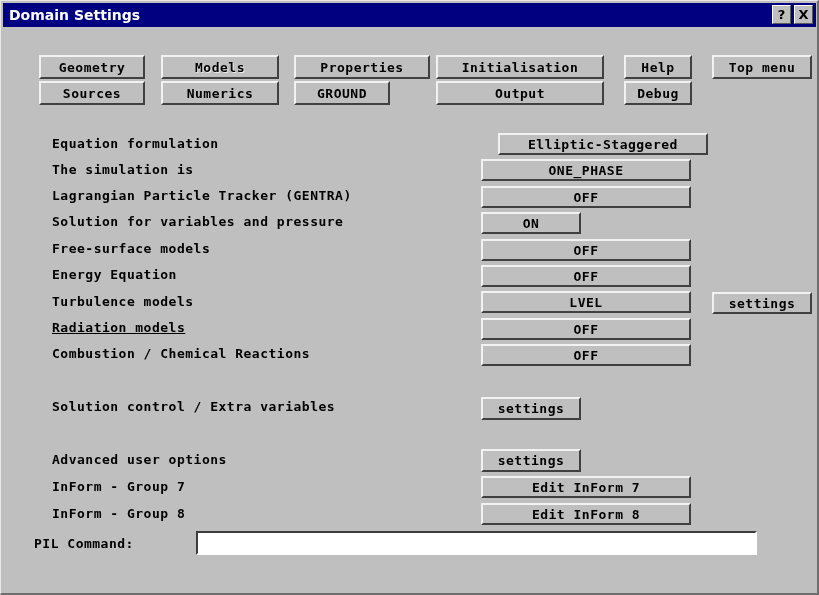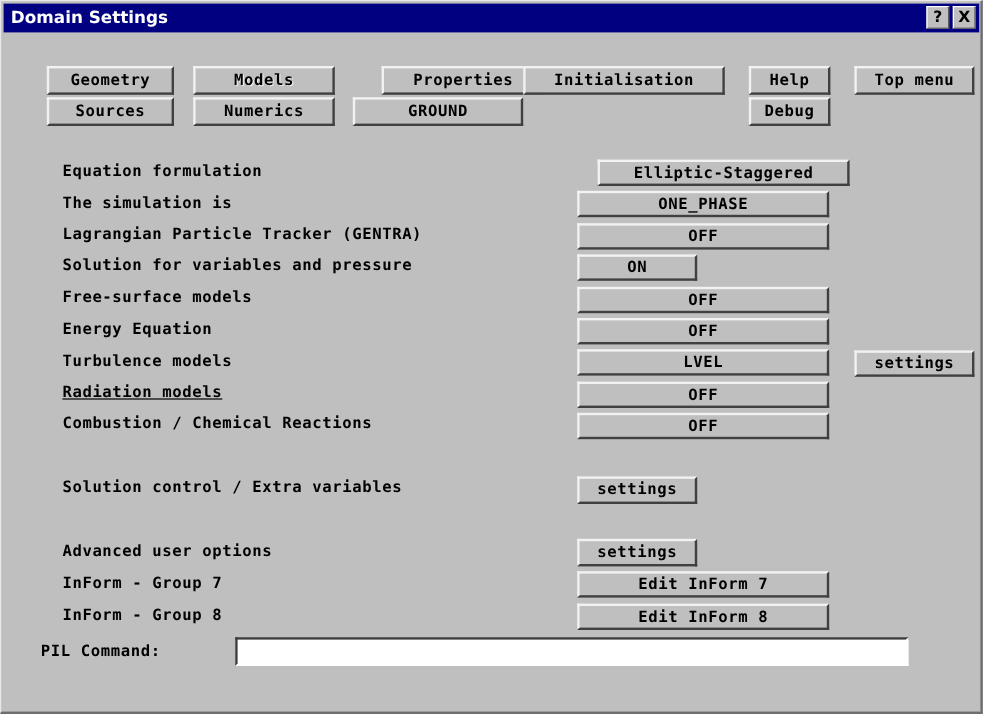--- a/index.html
+++ b/index.html
@@ -130,28 +130,29 @@
   <div id="titlebar">
     <span id="title-text">Domain Settings</span>
     <div class="tb-btns">
       <button class="tb-btn">?</button>
       <button class="tb-btn">X</button>
     </div>
   </div>
 
   <button class="btn" style="left:38px;  top:54px; width:106px; height:24px;">Geometry</button>
   <button class="btn disabled" style="left:160px; top:54px; width:118px; height:24px;">Models</button>
-  <button class="btn" style="left:293px; top:54px; width:136px; height:24px;margin-left:24px;">Properties</button>
+  <button class="btn" style="left:293px; top:54px; width:136px; height:24px;">Properties</button>
   <button class="btn" style="left:435px; top:54px; width:168px; height:24px;">Initialisation</button>
   <button class="btn" style="left:623px; top:54px; width:68px;  height:24px;">Help</button>
   <button class="btn" style="left:711px; top:54px; width:100px; height:24px;">Top menu</button>
 
   <button class="btn" style="left:38px;  top:80px; width:106px; height:24px;">Sources</button>
   <button class="btn" style="left:160px; top:80px; width:118px; height:24px;">Numerics</button>
-  <button class="btn" style="left:293px; top:80px; width:142px; height:24px;">GROUND</button>
+  <button class="btn" style="left:293px; top:80px; width:96px; height:24px;">GROUND</button>
+  <button class="btn" style="left:435px; top:80px; width:168px; height:24px;">Output</button>
   <button class="btn" style="left:623px; top:80px; width:68px;  height:24px;">Debug</button>
 
   <div class="lbl" style="left:51px; top:135px;">Equation formulation</div>
   <div class="lbl" style="left:51px; top:161px;">The simulation is</div>
   <div class="lbl" style="left:51px; top:187px;">Lagrangian Particle Tracker (GENTRA)</div>
   <div class="lbl" style="left:51px; top:213px;">Solution for variables and pressure</div>
   <div class="lbl" style="left:51px; top:240px;text-align:right;">Free-surface models</div>
   <div class="lbl" style="left:51px; top:266px;">Energy Equation</div>
   <div class="lbl" style="left:51px; top:293px;">Turbulence models</div>
   <div class="lbl" style="left:51px; top:319px;text-decoration:underline;">Radiation models</div>

